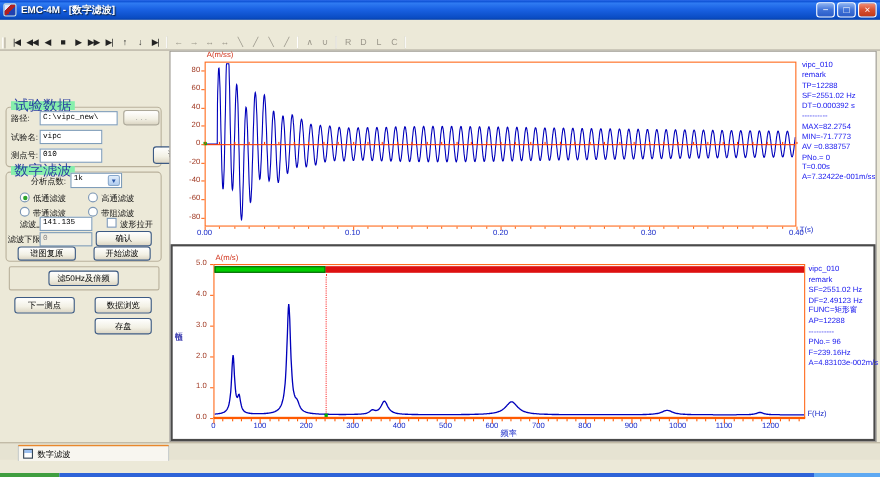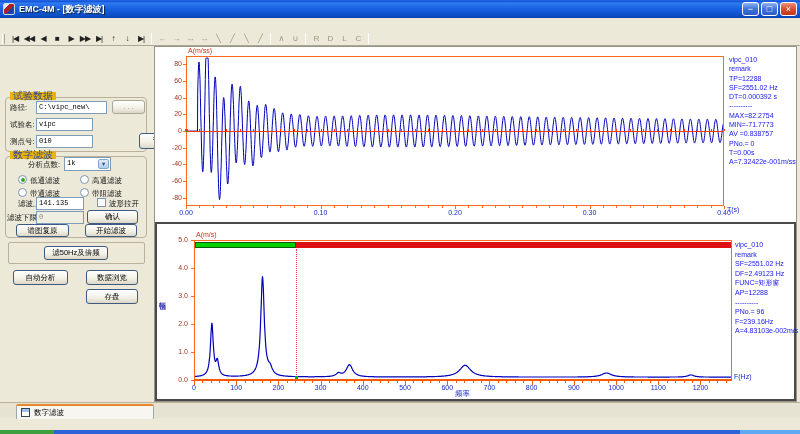--- a/index.html
+++ b/index.html
@@ -28,21 +28,21 @@
     font-size:7px;line-height:9px;text-align:center;color:#333;}
   
   .toolbar{position:absolute;left:0;top:32px;width:800px;height:14px;background:#ECE9D8;
     border-bottom:1px solid #ACA899;display:flex;align-items:center;}
   .grip{width:3px;height:10px;margin:0 3px 0 2px;border-left:1px solid #fff;border-right:1px solid #ACA899;}
   .tb-btn{min-width:14px;height:12px;font-size:8px;line-height:12px;text-align:center;color:#222;padding:0 1px;letter-spacing:-1px;}
   .tb-btn.muted{color:#9a968a;}
   .tb-sep{width:1px;height:11px;background:#ACA899;border-right:1px solid #fff;margin:0 3px;}
   
   .group{position:absolute;border:1px solid #B9B19C;border-radius:4px;}
-  .gtitle{position:absolute;font-size:10px;color:#2A3FA0;background:#eab308;padding:0 3px;line-height:8px;}
+  .gtitle{position:absolute;font-size:13px;color:#2A3FA0;background:#86efac;padding:0 3px;line-height:8px;}
   .lbl{position:absolute;font-size:7.5px;line-height:9px;color:#111;white-space:nowrap;}
   .inp{position:absolute;background:#fff;border:1px solid #7F9DB9;font-size:7px;line-height:11px;padding:0 2px;
     white-space:nowrap;overflow:hidden;font-family:"Liberation Mono","DejaVu Sans Mono",monospace;}
   .inp.dis{background:#F0EEE2;color:#8b8b8b;}
   .btn{position:absolute;border:1px solid #3C5A84;border-radius:3px;text-align:center;font-size:7.5px;
     background:linear-gradient(180deg,#fff,#F2F0E4 60%,#DCD6C4);color:#000;}
   .btn.muted{border-color:#ACA899;color:#999;}
   .radio{position:absolute;width:9px;height:9px;border:1px solid #7B96B5;border-radius:50%;background:#fff;}
   .radio.sel::after{content:"";position:absolute;left:2px;top:2px;width:4px;height:4px;border-radius:50%;background:#2DA42D;}
   .chk{position:absolute;width:9px;height:9px;border:1px solid #7B96B5;background:#fff;}
@@ -158,21 +158,21 @@
     <div class="lbl" style="left:7px;top:167px;">滤波下限</div>
     <div class="inp dis" style="left:36px;top:165px;width:48px;height:13px;">0</div>
     <div class="btn" style="left:87px;top:164px;width:51px;height:14px;line-height:12px;">确认</div>
 
     <div class="btn" style="left:16px;top:178px;width:53px;height:13px;line-height:11px;">谱图复原</div>
     <div class="btn" style="left:85px;top:178px;width:52px;height:13px;line-height:11px;">开始滤波</div>
 
     <div class="group" style="left:8px;top:196px;width:137px;height:22px;border-radius:2px;"></div>
     <div class="btn" style="left:44px;top:200px;width:64px;height:14px;line-height:12px;">滤50Hz及倍频</div>
 
-    <div class="btn" style="left:13px;top:224px;width:55px;height:15px;line-height:13px;">自动分析</div>
+    <div class="btn" style="left:13px;top:224px;width:55px;height:15px;line-height:13px;">下一测点</div>
     <div class="btn" style="left:86px;top:224px;width:52px;height:15px;line-height:13px;">数据浏览</div>
     <div class="btn" style="left:86px;top:243px;width:52px;height:15px;line-height:13px;">存盘</div>
   </div>
 
   <div class="host"></div>
 
   <div class="axis-label-red" style="left:188px;top:47px;">A(m/ss)</div>
   <div class="frame" style="left:186px;top:56px;width:538px;height:150px;"></div>
   <svg id="topSvg" class="abs" style="left:187px;top:57px;" width="536" height="148" viewBox="0 0 536 148">
       <polyline points="0.0,74.0 0.2,74.0 0.4,74.0 0.7,74.0 0.9,74.0 1.1,74.0 1.3,74.0 1.6,74.0 1.8,74.0 2.0,74.0 2.2,74.0 2.5,74.0 2.7,74.0 2.9,74.0 3.1,74.0 3.3,74.0 3.6,74.0 3.8,74.0 4.0,74.0 4.2,74.0 4.5,74.0 4.7,74.0 4.9,74.0 5.1,74.0 5.4,74.0 5.6,74.0 5.8,74.0 6.0,74.0 6.3,74.0 6.5,74.0 6.7,74.0 6.9,74.0 7.1,74.0 7.4,74.0 7.6,74.0 7.8,74.0 8.0,74.0 8.3,74.0 8.5,74.0 8.7,74.0 8.9,74.0 9.2,74.0 9.4,74.0 9.6,74.0 9.8,74.0 10.0,74.0 10.3,74.0 10.5,74.0 10.7,37.4 10.9,27.1 11.2,18.6 11.4,12.0 11.6,7.6 11.8,5.2 12.1,5.0 12.3,6.7 12.5,10.5 12.7,15.9 13.0,22.9 13.2,31.1 13.4,40.3 13.6,50.1 13.8,60.2 14.1,70.3 14.3,80.0 14.5,89.0 14.7,97.0 15.0,103.8 15.2,109.1 15.4,112.7 15.6,114.6 15.9,114.6 16.1,112.7 16.3,109.0 16.5,103.5 16.8,96.5 17.0,88.0 17.2,78.3 17.4,67.8 17.6,56.6 17.9,45.1 18.1,33.6 18.3,22.4 18.5,11.9 18.8,2.3 19.0,1.0 19.2,1.0 19.4,1.0 19.7,1.0 19.9,1.0 20.1,1.0 20.3,1.0 20.5,1.0 20.8,1.0 21.0,1.0 21.2,2.7 21.4,12.3 21.7,22.7 21.9,33.8 22.1,45.1 22.3,56.4 22.6,67.3 22.8,77.7 23.0,87.2 23.2,95.7 23.5,102.8 23.7,108.4 23.9,112.4 24.1,114.8 24.3,115.5 24.6,114.5 24.8,111.9 25.0,107.8 25.2,102.4 25.5,95.9 25.7,88.4 25.9,80.3 26.1,71.8 26.4,63.2 26.6,54.7 26.8,46.7 27.0,39.3 27.2,32.9 27.5,27.6 27.7,23.6 27.9,21.0 28.1,19.9 28.4,20.4 28.6,22.5 28.8,26.1 29.0,31.1 29.3,37.5 29.5,45.0 29.7,53.5 29.9,62.7 30.1,72.4 30.4,82.3 30.6,92.2 30.8,101.7 31.0,110.8 31.3,119.0 31.5,126.3 31.7,132.4 31.9,137.2 32.2,140.5 32.4,142.4 32.6,142.7 32.8,141.4 33.1,138.7 33.3,134.6 33.5,129.3 33.7,122.9 33.9,115.6 34.2,107.7 34.4,99.3 34.6,90.7 34.8,82.1 35.1,73.9 35.3,66.1 35.5,59.1 35.7,53.0 36.0,48.0 36.2,44.2 36.4,41.6 36.6,40.5 36.8,40.7 37.1,42.3 37.3,45.1 37.5,49.1 37.7,54.2 38.0,60.2 38.2,66.9 38.4,74.1 38.6,81.5 38.9,89.0 39.1,96.4 39.3,103.4 39.5,109.7 39.8,115.3 40.0,120.0 40.2,123.5 40.4,125.9 40.6,127.0 40.9,126.7 41.1,125.2 41.3,122.4 41.5,118.4 41.8,113.4 42.0,107.4 42.2,100.5 42.4,93.1 42.7,85.3 42.9,77.2 43.1,69.2 43.3,61.3 43.6,53.9 43.8,47.1 44.0,41.1 44.2,36.1 44.4,32.0 44.7,29.2 44.9,27.5 45.1,27.1 45.3,27.9 45.6,29.8 45.8,32.9 46.0,37.0 46.2,42.0 46.5,47.6 46.7,53.8 46.9,60.4 47.1,67.1 47.3,73.8 47.6,80.3 47.8,86.4 48.0,91.8 48.2,96.6 48.5,100.4 48.7,103.3 48.9,105.1 49.1,105.9 49.4,105.5 49.6,104.0 49.8,101.5 50.0,97.9 50.2,93.6 50.5,88.5 50.7,82.8 50.9,76.6 51.1,70.3 51.4,63.8 51.6,57.5 51.8,51.5 52.0,45.9 52.3,40.9 52.5,36.7 52.7,33.4 52.9,31.0 53.2,29.6 53.4,29.3 53.6,30.1 53.8,31.9 54.0,34.7 54.3,38.4 54.5,42.9 54.7,48.1 54.9,53.9 55.2,60.0 55.4,66.3 55.6,72.7 55.8,78.9 56.1,84.9 56.3,90.4 56.5,95.3 56.7,99.5 56.9,102.9 57.2,105.4 57.4,106.9 57.6,107.5 57.8,107.1 58.1,105.7 58.3,103.4 58.5,100.3 58.7,96.5 59.0,92.1 59.2,87.2 59.4,81.9 59.6,76.5 59.9,71.1 60.1,65.9 60.3,60.9 60.5,56.4 60.7,52.4 61.0,49.1 61.2,46.6 61.4,44.9 61.6,44.1 61.9,44.2 62.1,45.2 62.3,47.0 62.5,49.7 62.8,53.1 63.0,57.1 63.2,61.7 63.4,66.7 63.6,71.9 63.9,77.3 64.1,82.6 64.3,87.7 64.5,92.6 64.8,97.0 65.0,100.8 65.2,104.0 65.4,106.4 65.7,108.0 65.9,108.8 66.1,108.8 66.3,107.8 66.6,106.1 66.8,103.6 67.0,100.4 67.2,96.7 67.4,92.4 67.7,87.8 67.9,82.9 68.1,77.9 68.3,72.9 68.6,68.1 68.8,63.6 69.0,59.5 69.2,56.0 69.5,53.0 69.7,50.7 69.9,49.2 70.1,48.4 70.3,48.4 70.6,49.1 70.8,50.7 71.0,52.9 71.2,55.7 71.5,59.1 71.7,62.9 71.9,67.0 72.1,71.3 72.4,75.8 72.6,80.1 72.8,84.3 73.0,88.2 73.3,91.8 73.5,94.8 73.7,97.3 73.9,99.1 74.1,100.2 74.4,100.6 74.6,100.3 74.8,99.3 75.0,97.6 75.3,95.2 75.5,92.3 75.7,88.9 75.9,85.1 76.2,81.0 76.4,76.7 76.6,72.3 76.8,68.0 77.0,63.9 77.3,60.0 77.5,56.5 77.7,53.5 77.9,51.1 78.2,49.2 78.4,48.0 78.6,47.4 78.8,47.6 79.1,48.4 79.3,49.8 79.5,51.9 79.7,54.5 80.0,57.5 80.2,60.9 80.4,64.6 80.6,68.5 80.8,72.5 81.1,76.4 81.3,80.1 81.5,83.6 81.7,86.8 82.0,89.6 82.2,91.8 82.4,93.5 82.6,94.6 82.9,95.1 83.1,94.9 83.3,94.2 83.5,92.8 83.8,90.9 84.0,88.5 84.2,85.7 84.4,82.5 84.6,79.1 84.9,75.5 85.1,71.9 85.3,68.3 85.5,64.9 85.8,61.7 86.0,58.8 86.2,56.3 86.4,54.2 86.7,52.7 86.9,51.8 87.1,51.4 87.3,51.6 87.5,52.4 87.8,53.7 88.0,55.6 88.2,57.9 88.4,60.7 88.7,63.7 88.9,67.1 89.1,70.5 89.3,74.0 89.6,77.5 89.8,80.9 90.0,84.1 90.2,86.9 90.5,89.4 90.7,91.5 90.9,93.1 91.1,94.1 91.3,94.7 91.6,94.6 91.8,94.1 92.0,93.0 92.2,91.4 92.5,89.3 92.7,86.9 92.9,84.2 93.1,81.2 93.4,78.1 93.6,74.9 93.8,71.7 94.0,68.6 94.2,65.7 94.5,63.1 94.7,60.8 94.9,58.9 95.1,57.4 95.4,56.4 95.6,55.9 95.8,55.9 96.0,56.5 96.3,57.5 96.5,59.0 96.7,60.9 96.9,63.2 97.1,65.8 97.4,68.6 97.6,71.6 97.8,74.6 98.0,77.6 98.3,80.6 98.5,83.4 98.7,85.9 98.9,88.1 99.2,90.0 99.4,91.4 99.6,92.4 99.8,93.0 100.1,93.0 100.3,92.5 100.5,91.6 100.7,90.2 100.9,88.5 101.2,86.3 101.4,83.9 101.6,81.2 101.8,78.4 102.1,75.5 102.3,72.5 102.5,69.7 102.7,67.0 103.0,64.5 103.2,62.2 103.4,60.3 103.6,58.8 103.8,57.7 104.1,57.1 104.3,56.9 104.5,57.2 104.7,57.9 105.0,59.1 105.2,60.7 105.4,62.6 105.6,64.8 105.9,67.2 106.1,69.8 106.3,72.5 106.5,75.3 106.8,78.0 107.0,80.5 107.2,82.9 107.4,85.0 107.6,86.9 107.9,88.3 108.1,89.4 108.3,90.0 108.5,90.2 108.8,90.0 109.0,89.3 109.2,88.3 109.4,86.8 109.7,85.0 109.9,82.9 110.1,80.5 110.3,78.0 110.5,75.4 110.8,72.7 111.0,70.1 111.2,67.5 111.4,65.2 111.7,63.0 111.9,61.2 112.1,59.7 112.3,58.5 112.6,57.8 112.8,57.5 113.0,57.6 113.2,58.1 113.5,59.0 113.7,60.4 113.9,62.0 114.1,64.0 114.3,66.2 114.6,68.6 114.8,71.1 115.0,73.7 115.2,76.3 115.5,78.8 115.7,81.2 115.9,83.3 116.1,85.2 116.4,86.7 116.6,87.9 116.8,88.8 117.0,89.2 117.2,89.2 117.5,88.8 117.7,88.0 117.9,86.8 118.1,85.3 118.4,83.5 118.6,81.4 118.8,79.1 119.0,76.7 119.3,74.2 119.5,71.7 119.7,69.3 119.9,67.0 120.2,64.9 120.4,63.0 120.6,61.4 120.8,60.2 121.0,59.3 121.3,58.8 121.5,58.8 121.7,59.1 121.9,59.8 122.2,60.9 122.4,62.4 122.6,64.1 122.8,66.2 123.1,68.4 123.3,70.8 123.5,73.2 123.7,75.7 123.9,78.2 124.2,80.5 124.4,82.6 124.6,84.6 124.8,86.2 125.1,87.5 125.3,88.5 125.5,89.1 125.7,89.3 126.0,89.1 126.2,88.4 126.4,87.5 126.6,86.1 126.9,84.5 127.1,82.5 127.3,80.4 127.5,78.1 127.7,75.7 128.0,73.2 128.2,70.8 128.4,68.5 128.6,66.3 128.9,64.4 129.1,62.7 129.3,61.3 129.5,60.3 129.8,59.6 130.0,59.3 130.2,59.5 130.4,60.0 130.7,60.9 130.9,62.2 131.1,63.7 131.3,65.6 131.5,67.7 131.8,69.9 132.0,72.3 132.2,74.7 132.4,77.1 132.7,79.5 132.9,81.7 133.1,83.6 133.3,85.4 133.6,86.8 133.8,87.9 134.0,88.6 134.2,88.9 134.4,88.9 134.7,88.4 134.9,87.5 135.1,86.3 135.3,84.8 135.6,83.0 135.8,80.9 136.0,78.7 136.2,76.3 136.5,73.9 136.7,71.5 136.9,69.1 137.1,66.9 137.3,64.8 137.6,63.0 137.8,61.5 138.0,60.4 138.2,59.6 138.5,59.2 138.7,59.1 138.9,59.5 139.1,60.3 139.4,61.4 139.6,62.9 139.8,64.7 140.0,66.7 140.3,68.9 140.5,71.2 140.7,73.6 140.9,76.1 141.1,78.4 141.4,80.7 141.6,82.8 141.8,84.6 142.0,86.1 142.3,87.3 142.5,88.2 142.7,88.7 142.9,88.7 143.2,88.4 143.4,87.7 143.6,86.6 143.8,85.1 144.0,83.4 144.3,81.4 144.5,79.2 144.7,76.9 144.9,74.4 145.2,72.0 145.4,69.6 145.6,67.3 145.8,65.2 146.1,63.4 146.3,61.8 146.5,60.5 146.7,59.6 147.0,59.1 147.2,59.0 147.4,59.2 147.6,59.9 147.8,61.0 148.1,62.4 148.3,64.1 148.5,66.1 148.7,68.3 149.0,70.6 149.2,73.1 149.4,75.5 149.6,78.0 149.9,80.3 150.1,82.4 150.3,84.4 150.5,86.0 150.8,87.3 151.0,88.3 151.2,88.9 151.4,89.0 151.6,88.8 151.9,88.2 152.1,87.1 152.3,85.8 152.5,84.1 152.8,82.1 153.0,79.9 153.2,77.6 153.4,75.1 153.7,72.6 153.9,70.2 154.1,67.9 154.3,65.7 154.5,63.7 154.8,62.0 155.0,60.7 155.2,59.7 155.4,59.1 155.7,58.9 155.9,59.1 156.1,59.7 156.3,60.7 156.6,62.1 156.8,63.8 157.0,65.7 157.2,67.9 157.4,70.3 157.7,72.8 157.9,75.3 158.1,77.7 158.3,80.1 158.6,82.3 158.8,84.3 159.0,86.0 159.2,87.4 159.5,88.5 159.7,89.1 159.9,89.3 160.1,89.2 160.4,88.6 160.6,87.6 160.8,86.2 161.0,84.5 161.2,82.6 161.5,80.4 161.7,78.0 161.9,75.5 162.1,73.0 162.4,70.5 162.6,68.1 162.8,65.8 163.0,63.8 163.3,62.1 163.5,60.6 163.7,59.6 163.9,58.9 164.1,58.7 164.4,58.8 164.6,59.4 164.8,60.4 165.0,61.7 165.3,63.4 165.5,65.3 165.7,67.6 165.9,69.9 166.2,72.4 166.4,75.0 166.6,77.5 166.8,79.9 167.1,82.2 167.3,84.2 167.5,86.0 167.7,87.5 167.9,88.5 168.2,89.2 168.4,89.5 168.6,89.3 168.8,88.8 169.1,87.8 169.3,86.5 169.5,84.8 169.7,82.8 170.0,80.6 170.2,78.2 170.4,75.7 170.6,73.1 170.8,70.5 171.1,68.1 171.3,65.8 171.5,63.7 171.7,61.9 172.0,60.5 172.2,59.4 172.4,58.6 172.6,58.4 172.9,58.5 173.1,59.1 173.3,60.0 173.5,61.4 173.8,63.1 174.0,65.0 174.2,67.3 174.4,69.7 174.6,72.2 174.9,74.8 175.1,77.4 175.3,79.9 175.5,82.2 175.8,84.3 176.0,86.1 176.2,87.6 176.4,88.7 176.7,89.4 176.9,89.7 177.1,89.5 177.3,89.0 177.5,88.0 177.8,86.7 178.0,85.0 178.2,83.0 178.4,80.7 178.7,78.3 178.9,75.8 179.1,73.2 179.3,70.6 179.6,68.1 179.8,65.8 180.0,63.6 180.2,61.8 180.5,60.3 180.7,59.2 180.9,58.5 181.1,58.2 181.3,58.3 181.6,58.9 181.8,59.9 182.0,61.2 182.2,62.9 182.5,64.9 182.7,67.2 182.9,69.6 183.1,72.2 183.4,74.8 183.6,77.4 183.8,79.9 184.0,82.3 184.3,84.4 184.5,86.2 184.7,87.7 184.9,88.9 185.1,89.6 185.4,89.9 185.6,89.8 185.8,89.2 186.0,88.2 186.3,86.9 186.5,85.1 186.7,83.1 186.9,80.8 187.2,78.4 187.4,75.8 187.6,73.2 187.8,70.6 188.0,68.0 188.3,65.7 188.5,63.6 188.7,61.7 188.9,60.2 189.2,59.1 189.4,58.4 189.6,58.1 189.8,58.2 190.1,58.8 190.3,59.8 190.5,61.1 190.7,62.9 190.9,64.9 191.2,67.2 191.4,69.7 191.6,72.2 191.8,74.9 192.1,77.5 192.3,80.0 192.5,82.4 192.7,84.5 193.0,86.4 193.2,87.9 193.4,89.0 193.6,89.7 193.9,90.0 194.1,89.9 194.3,89.3 194.5,88.3 194.7,86.9 195.0,85.2 195.2,83.1 195.4,80.8 195.6,78.3 195.9,75.7 196.1,73.1 196.3,70.5 196.5,67.9 196.8,65.6 197.0,63.4 197.2,61.6 197.4,60.1 197.6,58.9 197.9,58.2 198.1,57.9 198.3,58.1 198.5,58.7 198.8,59.7 199.0,61.1 199.2,62.8 199.4,64.9 199.7,67.2 199.9,69.7 200.1,72.3 200.3,75.0 200.6,77.6 200.8,80.1 201.0,82.5 201.2,84.6 201.4,86.5 201.7,88.0 201.9,89.1 202.1,89.8 202.3,90.1 202.6,89.9 202.8,89.3 203.0,88.3 203.2,86.9 203.5,85.1 203.7,83.1 203.9,80.7 204.1,78.2 204.3,75.6 204.6,73.0 204.8,70.3 205.0,67.8 205.2,65.4 205.5,63.3 205.7,61.5 205.9,60.0 206.1,58.8 206.4,58.1 206.6,57.9 206.8,58.1 207.0,58.7 207.3,59.7 207.5,61.1 207.7,62.9 207.9,65.0 208.1,67.3 208.4,69.8 208.6,72.4 208.8,75.1 209.0,77.7 209.3,80.3 209.5,82.6 209.7,84.8 209.9,86.6 210.2,88.1 210.4,89.2 210.6,89.9 210.8,90.1 211.0,89.9 211.3,89.3 211.5,88.3 211.7,86.8 211.9,85.0 212.2,83.0 212.4,80.6 212.6,78.1 212.8,75.5 213.1,72.8 213.3,70.2 213.5,67.7 213.7,65.3 214.0,63.2 214.2,61.4 214.4,59.9 214.6,58.8 214.8,58.1 215.1,57.9 215.3,58.1 215.5,58.7 215.7,59.8 216.0,61.2 216.2,63.0 216.4,65.1 216.6,67.4 216.9,70.0 217.1,72.6 217.3,75.2 217.5,77.9 217.8,80.4 218.0,82.8 218.2,84.9 218.4,86.7 218.6,88.1 218.9,89.2 219.1,89.9 219.3,90.1 219.5,89.9 219.8,89.2 220.0,88.2 220.2,86.7 220.4,84.9 220.7,82.8 220.9,80.5 221.1,78.0 221.3,75.3 221.5,72.7 221.8,70.1 222.0,67.5 222.2,65.2 222.4,63.1 222.7,61.3 222.9,59.8 223.1,58.8 223.3,58.1 223.6,57.9 223.8,58.1 224.0,58.8 224.2,59.9 224.5,61.3 224.7,63.1 224.9,65.2 225.1,67.6 225.3,70.1 225.6,72.7 225.8,75.4 226.0,78.0 226.2,80.5 226.5,82.9 226.7,84.9 226.9,86.7 227.1,88.2 227.4,89.2 227.6,89.9 227.8,90.1 228.0,89.8 228.2,89.1 228.5,88.1 228.7,86.6 228.9,84.8 229.1,82.7 229.4,80.3 229.6,77.8 229.8,75.2 230.0,72.5 230.3,69.9 230.5,67.4 230.7,65.1 230.9,63.0 231.1,61.3 231.4,59.8 231.6,58.8 231.8,58.2 232.0,58.0 232.3,58.2 232.5,58.9 232.7,60.0 232.9,61.5 233.2,63.3 233.4,65.4 233.6,67.8 233.8,70.3 234.1,72.9 234.3,75.5 234.5,78.1 234.7,80.6 234.9,82.9 235.2,85.0 235.4,86.8 235.6,88.2 235.8,89.2 236.1,89.8 236.3,90.0 236.5,89.7 236.7,89.0 237.0,87.9 237.2,86.4 237.4,84.6 237.6,82.5 237.8,80.2 238.1,77.6 238.3,75.0 238.5,72.4 238.7,69.8 239.0,67.3 239.2,65.0 239.4,63.0 239.6,61.2 239.9,59.8 240.1,58.8 240.3,58.2 240.5,58.1 240.8,58.4 241.0,59.1 241.2,60.2 241.4,61.6 241.6,63.5 241.9,65.6 242.1,67.9 242.3,70.4 242.5,73.0 242.8,75.7 243.0,78.3 243.2,80.7 243.4,83.0 243.7,85.0 243.9,86.8 244.1,88.1 244.3,89.1 244.5,89.7 244.8,89.9 245.0,89.6 245.2,88.9 245.4,87.8 245.7,86.3 245.9,84.4 246.1,82.3 246.3,80.0 246.6,77.5 246.8,74.9 247.0,72.3 247.2,69.7 247.5,67.2 247.7,65.0 247.9,63.0 248.1,61.2 248.3,59.9 248.6,58.9 248.8,58.3 249.0,58.2 249.2,58.5 249.5,59.2 249.7,60.3 249.9,61.8 250.1,63.7 250.4,65.8 250.6,68.1 250.8,70.6 251.0,73.2 251.3,75.8 251.5,78.4 251.7,80.8 251.9,83.0 252.1,85.0 252.4,86.7 252.6,88.1 252.8,89.1 253.0,89.6 253.3,89.7 253.5,89.4 253.7,88.7 253.9,87.6 254.2,86.1 254.4,84.3 254.6,82.1 254.8,79.8 255.0,77.3 255.3,74.7 255.5,72.2 255.7,69.6 255.9,67.2 256.2,64.9 256.4,63.0 256.6,61.3 256.8,59.9 257.1,59.0 257.3,58.4 257.5,58.3 257.7,58.6 257.9,59.4 258.2,60.5 258.4,62.0 258.6,63.8 258.8,65.9 259.1,68.3 259.3,70.7 259.5,73.3 259.7,75.9 260.0,78.4 260.2,80.8 260.4,83.1 260.6,85.0 260.9,86.7 261.1,88.0 261.3,89.0 261.5,89.5 261.7,89.6 262.0,89.3 262.2,88.5 262.4,87.4 262.6,85.9 262.9,84.1 263.1,82.0 263.3,79.6 263.5,77.2 263.8,74.6 264.0,72.0 264.2,69.5 264.4,67.1 264.7,64.9 264.9,63.0 265.1,61.3 265.3,60.0 265.5,59.1 265.8,58.6 266.0,58.5 266.2,58.8 266.4,59.6 266.7,60.7 266.9,62.2 267.1,64.0 267.3,66.1 267.6,68.4 267.8,70.9 268.0,73.4 268.2,76.0 268.4,78.5 268.7,80.9 268.9,83.1 269.1,85.0 269.3,86.7 269.6,87.9 269.8,88.9 270.0,89.4 270.2,89.4 270.5,89.1 270.7,88.4 270.9,87.2 271.1,85.7 271.3,83.9 271.6,81.8 271.8,79.5 272.0,77.0 272.2,74.5 272.5,72.0 272.7,69.5 272.9,67.1 273.1,64.9 273.4,63.0 273.6,61.4 273.8,60.1 274.0,59.2 274.3,58.7 274.5,58.6 274.7,59.0 274.9,59.7 275.1,60.9 275.4,62.4 275.6,64.2 275.8,66.3 276.0,68.6 276.3,71.0 276.5,73.5 276.7,76.1 276.9,78.6 277.2,80.9 277.4,83.1 277.6,85.0 277.8,86.6 278.0,87.9 278.3,88.7 278.5,89.2 278.7,89.3 278.9,88.9 279.2,88.2 279.4,87.0 279.6,85.5 279.8,83.7 280.1,81.6 280.3,79.3 280.5,76.9 280.7,74.4 281.0,71.9 281.2,69.4 281.4,67.1 281.6,64.9 281.8,63.0 282.1,61.4 282.3,60.2 282.5,59.3 282.7,58.8 283.0,58.8 283.2,59.1 283.4,59.9 283.6,61.1 283.9,62.6 284.1,64.4 284.3,66.4 284.5,68.7 284.8,71.1 285.0,73.6 285.2,76.2 285.4,78.6 285.6,80.9 285.9,83.1 286.1,84.9 286.3,86.5 286.5,87.8 286.8,88.6 287.0,89.1 287.2,89.1 287.4,88.8 287.7,88.0 287.9,86.9 288.1,85.4 288.3,83.6 288.5,81.5 288.8,79.2 289.0,76.8 289.2,74.3 289.4,71.8 289.7,69.4 289.9,67.1 290.1,65.0 290.3,63.1 290.6,61.5 290.8,60.3 291.0,59.4 291.2,59.0 291.4,58.9 291.7,59.3 291.9,60.1 292.1,61.2 292.3,62.7 292.6,64.5 292.8,66.6 293.0,68.9 293.2,71.3 293.5,73.7 293.7,76.2 293.9,78.6 294.1,80.9 294.4,83.0 294.6,84.9 294.8,86.4 295.0,87.7 295.2,88.5 295.5,88.9 295.7,89.0 295.9,88.6 296.1,87.8 296.4,86.7 296.6,85.2 296.8,83.4 297.0,81.3 297.3,79.1 297.5,76.7 297.7,74.2 297.9,71.8 298.2,69.3 298.4,67.1 298.6,65.0 298.8,63.1 299.0,61.6 299.3,60.4 299.5,59.6 299.7,59.1 299.9,59.1 300.2,59.5 300.4,60.2 300.6,61.4 300.8,62.9 301.1,64.7 301.3,66.7 301.5,69.0 301.7,71.4 301.9,73.8 302.2,76.3 302.4,78.7 302.6,80.9 302.8,83.0 303.1,84.8 303.3,86.4 303.5,87.6 303.7,88.4 304.0,88.8 304.2,88.8 304.4,88.4 304.6,87.7 304.8,86.5 305.1,85.0 305.3,83.2 305.5,81.2 305.7,79.0 306.0,76.6 306.2,74.1 306.4,71.7 306.6,69.3 306.9,67.1 307.1,65.0 307.3,63.2 307.5,61.7 307.8,60.5 308.0,59.7 308.2,59.3 308.4,59.3 308.6,59.6 308.9,60.4 309.1,61.6 309.3,63.1 309.5,64.8 309.8,66.9 310.0,69.1 310.2,71.5 310.4,73.9 310.7,76.3 310.9,78.7 311.1,80.9 311.3,83.0 311.6,84.8 311.8,86.3 312.0,87.4 312.2,88.2 312.4,88.7 312.7,88.7 312.9,88.3 313.1,87.5 313.3,86.4 313.6,84.9 313.8,83.1 314.0,81.1 314.2,78.8 314.5,76.5 314.7,74.1 314.9,71.7 315.1,69.3 315.3,67.1 315.6,65.0 315.8,63.3 316.0,61.8 316.2,60.6 316.5,59.8 316.7,59.4 316.9,59.4 317.1,59.8 317.4,60.6 317.6,61.7 317.8,63.2 318.0,65.0 318.2,67.0 318.5,69.2 318.7,71.5 318.9,74.0 319.1,76.4 319.4,78.7 319.6,80.9 319.8,82.9 320.0,84.7 320.3,86.2 320.5,87.3 320.7,88.1 320.9,88.5 321.2,88.5 321.4,88.1 321.6,87.3 321.8,86.2 322.0,84.7 322.3,83.0 322.5,80.9 322.7,78.7 322.9,76.4 323.2,74.0 323.4,71.6 323.6,69.3 323.8,67.1 324.1,65.1 324.3,63.3 324.5,61.9 324.7,60.7 324.9,59.9 325.2,59.5 325.4,59.6 325.6,60.0 325.8,60.7 326.1,61.9 326.3,63.4 326.5,65.1 326.7,67.1 327.0,69.3 327.2,71.6 327.4,74.0 327.6,76.4 327.9,78.7 328.1,80.9 328.3,82.9 328.5,84.6 328.7,86.1 329.0,87.2 329.2,88.0 329.4,88.4 329.6,88.4 329.9,88.0 330.1,87.2 330.3,86.0 330.5,84.6 330.8,82.8 331.0,80.8 331.2,78.6 331.4,76.3 331.6,74.0 331.9,71.6 332.1,69.3 332.3,67.1 332.5,65.1 332.8,63.4 333.0,61.9 333.2,60.8 333.4,60.1 333.7,59.7 333.9,59.7 334.1,60.1 334.3,60.9 334.6,62.0 334.8,63.5 335.0,65.2 335.2,67.2 335.4,69.4 335.7,71.7 335.9,74.1 336.1,76.4 336.3,78.7 336.6,80.9 336.8,82.9 337.0,84.6 337.2,86.0 337.5,87.1 337.7,87.9 337.9,88.3 338.1,88.2 338.3,87.8 338.6,87.0 338.8,85.9 339.0,84.4 339.2,82.7 339.5,80.7 339.7,78.5 339.9,76.2 340.1,73.9 340.4,71.5 340.6,69.3 340.8,67.1 341.0,65.2 341.3,63.4 341.5,62.0 341.7,60.9 341.9,60.2 342.1,59.8 342.4,59.8 342.6,60.2 342.8,61.0 343.0,62.2 343.3,63.6 343.5,65.4 343.7,67.4 343.9,69.5 344.2,71.8 344.4,74.1 344.6,76.5 344.8,78.7 345.0,80.9 345.3,82.8 345.5,84.5 345.7,85.9 345.9,87.0 346.2,87.8 346.4,88.1 346.6,88.1 346.8,87.7 347.1,86.9 347.3,85.8 347.5,84.3 347.7,82.6 348.0,80.6 348.2,78.4 348.4,76.2 348.6,73.8 348.8,71.5 349.1,69.3 349.3,67.1 349.5,65.2 349.7,63.5 350.0,62.1 350.2,61.0 350.4,60.3 350.6,59.9 350.9,60.0 351.1,60.4 351.3,61.2 351.5,62.3 351.8,63.8 352.0,65.5 352.2,67.5 352.4,69.6 352.6,71.9 352.9,74.2 353.1,76.5 353.3,78.7 353.5,80.9 353.8,82.8 354.0,84.5 354.2,85.9 354.4,86.9 354.7,87.6 354.9,88.0 355.1,88.0 355.3,87.5 355.5,86.8 355.8,85.6 356.0,84.2 356.2,82.4 356.4,80.5 356.7,78.3 356.9,76.1 357.1,73.8 357.3,71.5 357.6,69.3 357.8,67.2 358.0,65.2 358.2,63.6 358.4,62.2 358.7,61.1 358.9,60.4 359.1,60.1 359.3,60.1 359.6,60.5 359.8,61.3 360.0,62.4 360.2,63.9 360.5,65.6 360.7,67.6 360.9,69.7 361.1,71.9 361.4,74.2 361.6,76.5 361.8,78.7 362.0,80.8 362.2,82.7 362.5,84.4 362.7,85.8 362.9,86.8 363.1,87.5 363.4,87.9 363.6,87.8 363.8,87.4 364.0,86.6 364.3,85.5 364.5,84.0 364.7,82.3 364.9,80.4 365.2,78.3 365.4,76.0 365.6,73.7 365.8,71.5 366.0,69.2 366.3,67.2 366.5,65.3 366.7,63.6 366.9,62.3 367.2,61.2 367.4,60.5 367.6,60.2 367.8,60.2 368.1,60.7 368.3,61.5 368.5,62.6 368.7,64.0 368.9,65.7 369.2,67.7 369.4,69.8 369.6,72.0 369.8,74.3 370.1,76.6 370.3,78.8 370.5,80.8 370.7,82.7 371.0,84.3 371.2,85.7 371.4,86.7 371.6,87.4 371.8,87.7 372.1,87.7 372.3,87.3 372.5,86.5 372.7,85.3 373.0,83.9 373.2,82.2 373.4,80.3 373.6,78.2 373.9,76.0 374.1,73.7 374.3,71.4 374.5,69.2 374.8,67.2 375.0,65.3 375.2,63.7 375.4,62.3 375.6,61.3 375.9,60.6 376.1,60.3 376.3,60.4 376.5,60.8 376.8,61.6 377.0,62.7 377.2,64.2 377.4,65.9 377.7,67.8 377.9,69.9 378.1,72.1 378.3,74.3 378.5,76.6 378.8,78.8 379.0,80.8 379.2,82.7 379.4,84.3 379.7,85.6 379.9,86.6 380.1,87.3 380.3,87.6 380.6,87.6 380.8,87.1 381.0,86.3 381.2,85.2 381.5,83.8 381.7,82.1 381.9,80.2 382.1,78.1 382.3,75.9 382.6,73.6 382.8,71.4 383.0,69.2 383.2,67.2 383.5,65.4 383.7,63.7 383.9,62.4 384.1,61.4 384.4,60.7 384.6,60.4 384.8,60.5 385.0,60.9 385.2,61.7 385.5,62.8 385.7,64.3 385.9,66.0 386.1,67.9 386.4,70.0 386.6,72.2 386.8,74.4 387.0,76.6 387.3,78.8 387.5,80.8 387.7,82.6 387.9,84.2 388.2,85.5 388.4,86.6 388.6,87.2 388.8,87.5 389.0,87.4 389.3,87.0 389.5,86.2 389.7,85.1 389.9,83.7 390.2,82.0 390.4,80.1 390.6,78.0 390.8,75.8 391.1,73.6 391.3,71.4 391.5,69.2 391.7,67.2 391.9,65.4 392.2,63.8 392.4,62.5 392.6,61.5 392.8,60.8 393.1,60.5 393.3,60.6 393.5,61.1 393.7,61.9 394.0,63.0 394.2,64.4 394.4,66.1 394.6,68.0 394.9,70.1 395.1,72.2 395.3,74.4 395.5,76.6 395.7,78.8 396.0,80.8 396.2,82.6 396.4,84.2 396.6,85.5 396.9,86.5 397.1,87.1 397.3,87.4 397.5,87.3 397.8,86.9 398.0,86.1 398.2,85.0 398.4,83.5 398.6,81.9 398.9,80.0 399.1,77.9 399.3,75.7 399.5,73.5 399.8,71.3 400.0,69.2 400.2,67.2 400.4,65.4 400.7,63.9 400.9,62.6 401.1,61.6 401.3,60.9 401.6,60.7 401.8,60.7 402.0,61.2 402.2,62.0 402.4,63.1 402.7,64.5 402.9,66.2 403.1,68.1 403.3,70.1 403.6,72.3 403.8,74.5 404.0,76.7 404.2,78.8 404.5,80.8 404.7,82.6 404.9,84.1 405.1,85.4 405.3,86.4 405.6,87.0 405.8,87.3 406.0,87.2 406.2,86.7 406.5,86.0 406.7,84.8 406.9,83.4 407.1,81.7 407.4,79.9 407.6,77.8 407.8,75.7 408.0,73.5 408.3,71.3 408.5,69.2 408.7,67.2 408.9,65.5 409.1,63.9 409.4,62.6 409.6,61.7 409.8,61.0 410.0,60.8 410.3,60.9 410.5,61.3 410.7,62.1 410.9,63.2 411.2,64.6 411.4,66.3 411.6,68.2 411.8,70.2 412.0,72.4 412.3,74.5 412.5,76.7 412.7,78.8 412.9,80.8 413.2,82.5 413.4,84.1 413.6,85.3 413.8,86.3 414.1,86.9 414.3,87.2 414.5,87.1 414.7,86.6 415.0,85.8 415.2,84.7 415.4,83.3 415.6,81.6 415.8,79.8 416.1,77.7 416.3,75.6 416.5,73.4 416.7,71.3 417.0,69.2 417.2,67.3 417.4,65.5 417.6,64.0 417.9,62.7 418.1,61.8 418.3,61.2 418.5,60.9 418.8,61.0 419.0,61.4 419.2,62.2 419.4,63.4 419.6,64.8 419.9,66.4 420.1,68.3 420.3,70.3 420.5,72.4 420.8,74.6 421.0,76.7 421.2,78.8 421.4,80.7 421.7,82.5 421.9,84.0 422.1,85.3 422.3,86.2 422.5,86.8 422.8,87.1 423.0,86.9 423.2,86.5 423.4,85.7 423.7,84.6 423.9,83.2 424.1,81.5 424.3,79.7 424.6,77.7 424.8,75.5 425.0,73.4 425.2,71.3 425.4,69.2 425.7,67.3 425.9,65.5 426.1,64.0 426.3,62.8 426.6,61.9 426.8,61.3 427.0,61.0 427.2,61.1 427.5,61.6 427.7,62.4 427.9,63.5 428.1,64.9 428.4,66.5 428.6,68.4 428.8,70.4 429.0,72.5 429.2,74.6 429.5,76.8 429.7,78.8 429.9,80.7 430.1,82.5 430.4,84.0 430.6,85.2 430.8,86.1 431.0,86.7 431.3,86.9 431.5,86.8 431.7,86.4 431.9,85.6 432.2,84.5 432.4,83.1 432.6,81.4 432.8,79.6 433.0,77.6 433.3,75.5 433.5,73.3 433.7,71.2 433.9,69.2 434.2,67.3 434.4,65.6 434.6,64.1 434.8,62.9 435.1,61.9 435.3,61.4 435.5,61.1 435.7,61.2 435.9,61.7 436.2,62.5 436.4,63.6 436.6,65.0 436.8,66.6 437.1,68.5 437.3,70.5 437.5,72.6 437.7,74.7 438.0,76.8 438.2,78.8 438.4,80.7 438.6,82.4 438.8,83.9 439.1,85.1 439.3,86.0 439.5,86.6 439.7,86.8 440.0,86.7 440.2,86.2 440.4,85.4 440.6,84.3 440.9,82.9 441.1,81.3 441.3,79.5 441.5,77.5 441.8,75.4 442.0,73.3 442.2,71.2 442.4,69.2 442.6,67.3 442.9,65.6 443.1,64.1 443.3,62.9 443.5,62.0 443.8,61.5 444.0,61.2 444.2,61.4 444.4,61.8 444.7,62.6 444.9,63.7 445.1,65.1 445.3,66.7 445.6,68.6 445.8,70.6 446.0,72.6 446.2,74.7 446.4,76.8 446.7,78.8 446.9,80.7 447.1,82.4 447.3,83.9 447.6,85.0 447.8,85.9 448.0,86.5 448.2,86.7 448.5,86.6 448.7,86.1 448.9,85.3 449.1,84.2 449.3,82.8 449.6,81.2 449.8,79.4 450.0,77.4 450.2,75.3 450.5,73.2 450.7,71.2 450.9,69.2 451.1,67.3 451.4,65.6 451.6,64.2 451.8,63.0 452.0,62.1 452.3,61.6 452.5,61.3 452.7,61.5 452.9,61.9 453.1,62.7 453.4,63.8 453.6,65.2 453.8,66.9 454.0,68.7 454.3,70.6 454.5,72.7 454.7,74.8 454.9,76.8 455.2,78.8 455.4,80.7 455.6,82.4 455.8,83.8 456.0,85.0 456.3,85.8 456.5,86.4 456.7,86.6 456.9,86.5 457.2,86.0 457.4,85.2 457.6,84.1 457.8,82.7 458.1,81.1 458.3,79.3 458.5,77.3 458.7,75.3 459.0,73.2 459.2,71.1 459.4,69.2 459.6,67.3 459.8,65.7 460.1,64.2 460.3,63.1 460.5,62.2 460.7,61.7 461.0,61.4 461.2,61.6 461.4,62.1 461.6,62.9 461.9,64.0 462.1,65.3 462.3,67.0 462.5,68.8 462.7,70.7 463.0,72.8 463.2,74.8 463.4,76.9 463.6,78.8 463.9,80.7 464.1,82.3 464.3,83.7 464.5,84.9 464.8,85.8 465.0,86.3 465.2,86.5 465.4,86.4 465.6,85.9 465.9,85.1 466.1,84.0 466.3,82.6 466.5,81.0 466.8,79.2 467.0,77.2 467.2,75.2 467.4,73.2 467.7,71.1 467.9,69.2 468.1,67.3 468.3,65.7 468.6,64.3 468.8,63.1 469.0,62.3 469.2,61.8 469.4,61.6 469.7,61.7 469.9,62.2 470.1,63.0 470.3,64.1 470.6,65.5 470.8,67.1 471.0,68.9 471.2,70.8 471.5,72.8 471.7,74.9 471.9,76.9 472.1,78.8 472.3,80.7 472.6,82.3 472.8,83.7 473.0,84.8 473.2,85.7 473.5,86.2 473.7,86.4 473.9,86.2 474.1,85.8 474.4,85.0 474.6,83.9 474.8,82.5 475.0,80.9 475.3,79.1 475.5,77.2 475.7,75.2 475.9,73.1 476.1,71.1 476.4,69.2 476.6,67.4 476.8,65.7 477.0,64.3 477.3,63.2 477.5,62.4 477.7,61.9 477.9,61.7 478.2,61.8 478.4,62.3 478.6,63.1 478.8,64.2 479.0,65.6 479.3,67.2 479.5,69.0 479.7,70.9 479.9,72.9 480.2,74.9 480.4,76.9 480.6,78.8 480.8,80.6 481.1,82.3 481.3,83.6 481.5,84.8 481.7,85.6 482.0,86.1 482.2,86.3 482.4,86.1 482.6,85.6 482.8,84.8 483.1,83.7 483.3,82.4 483.5,80.8 483.7,79.0 484.0,77.1 484.2,75.1 484.4,73.1 484.6,71.1 484.9,69.2 485.1,67.4 485.3,65.8 485.5,64.4 485.7,63.3 486.0,62.5 486.2,62.0 486.4,61.8 486.6,61.9 486.9,62.4 487.1,63.2 487.3,64.3 487.5,65.7 487.8,67.3 488.0,69.0 488.2,71.0 488.4,72.9 488.7,75.0 488.9,76.9 489.1,78.9 489.3,80.6 489.5,82.2 489.8,83.6 490.0,84.7 490.2,85.5 490.4,86.0 490.7,86.2 490.9,86.0 491.1,85.5 491.3,84.7 491.6,83.6 491.8,82.3 492.0,80.7 492.2,78.9 492.4,77.0 492.7,75.0 492.9,73.0 493.1,71.0 493.3,69.1 493.6,67.4 493.8,65.8 494.0,64.4 494.2,63.3 494.5,62.5 494.7,62.0 494.9,61.9 495.1,62.0 495.4,62.5 495.6,63.3 495.8,64.4 496.0,65.8 496.2,67.4 496.5,69.1 496.7,71.0 496.9,73.0 497.1,75.0 497.4,77.0 497.6,78.9 497.8,80.6 498.0,82.2 498.3,83.5 498.5,84.6 498.7,85.4 498.9,85.9 499.1,86.1 499.4,85.9 499.6,85.4 499.8,84.6 500.0,83.5 500.3,82.1 500.5,80.6 500.7,78.8 500.9,76.9 501.2,75.0 501.4,73.0 501.6,71.0 501.8,69.1 502.1,67.4 502.3,65.8 502.5,64.5 502.7,63.4 502.9,62.6 503.2,62.1 503.4,62.0 503.6,62.2 503.8,62.7 504.1,63.5 504.3,64.6 504.5,65.9 504.7,67.5 505.0,69.2 505.2,71.1 505.4,73.1 505.6,75.0 505.8,77.0 506.1,78.9 506.3,80.6 506.5,82.1 506.7,83.5 507.0,84.6 507.2,85.3 507.4,85.8 507.6,86.0 507.9,85.8 508.1,85.3 508.3,84.5 508.5,83.4 508.8,82.0 509.0,80.5 509.2,78.7 509.4,76.9 509.6,74.9 509.9,72.9 510.1,71.0 510.3,69.1 510.5,67.4 510.8,65.9 511.0,64.5 511.2,63.5 511.4,62.7 511.7,62.2 511.9,62.1 512.1,62.3 512.3,62.8 512.5,63.6 512.8,64.7 513.0,66.0 513.2,67.6 513.4,69.3 513.7,71.2 513.9,73.1 514.1,75.1 514.3,77.0 514.6,78.9 514.8,80.6 515.0,82.1 515.2,83.4 515.5,84.5 515.7,85.2 515.9,85.7 516.1,85.9 516.3,85.7 516.6,85.2 516.8,84.4 517.0,83.3 517.2,81.9 517.5,80.4 517.7,78.6 517.9,76.8 518.1,74.9 518.4,72.9 518.6,71.0 518.8,69.1 519.0,67.4 519.3,65.9 519.5,64.6 519.7,63.6 519.9,62.8 520.1,62.3 520.4,62.2 520.6,62.4 520.8,62.9 521.0,63.7 521.3,64.8 521.5,66.1 521.7,67.7 521.9,69.4 522.2,71.2 522.4,73.2 522.6,75.1 522.8,77.0 523.0,78.9 523.3,80.6 523.5,82.1 523.7,83.4 523.9,84.4 524.2,85.2 524.4,85.6 524.6,85.7 524.8,85.6 525.1,85.1 525.3,84.2 525.5,83.2 525.7,81.8 525.9,80.3 526.2,78.6 526.4,76.7 526.6,74.8 526.8,72.9 527.1,71.0 527.3,69.1 527.5,67.4 527.7,65.9 528.0,64.7 528.2,63.6 528.4,62.9 528.6,62.4 528.9,62.3 529.1,62.5 529.3,63.0 529.5,63.8 529.7,64.9 530.0,66.2 530.2,67.8 530.4,69.5 530.6,71.3 530.9,73.2 531.1,75.2 531.3,77.1 531.5,78.9 531.8,80.5 532.0,82.0 532.2,83.3 532.4,84.3 532.6,85.1 532.9,85.5 533.1,85.6 533.3,85.4 533.5,84.9 533.8,84.1 534.0,83.0 534.2,81.7 534.4,80.2 534.7,78.5 534.9,76.6 535.1,74.7 535.3,72.8 535.6,70.9 535.8,69.1 536.0,67.5" fill="none" stroke="#0000BB" stroke-width="1"></polyline>

